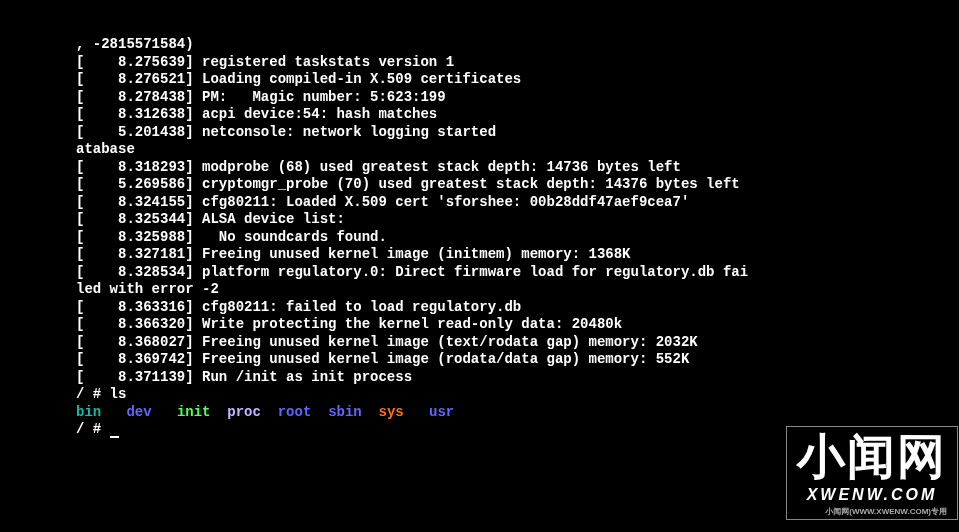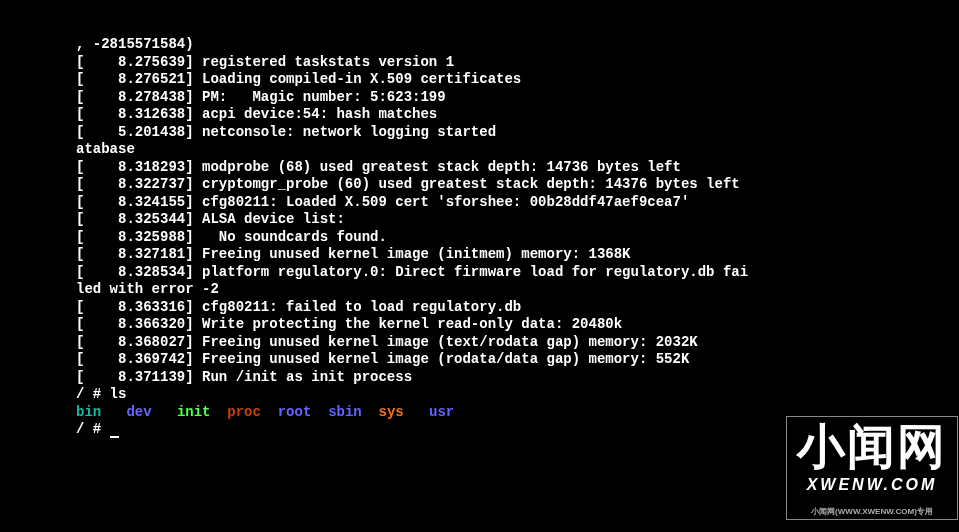--- a/index.html
+++ b/index.html
@@ -26,21 +26,21 @@
     .prompt-sym {
       color: #ffffff;
     }
     .cmd {
       color: #ffffff;
       margin-top: 39px;
     }
     .ls-bin { color: #14b8a6; }
     .ls-dev { color: #6464ff; }
     .ls-init { color: #55ff55; }
-    .ls-proc { color: #c2410c; }
+    .ls-proc { color: #c4b5fd; }
     .ls-root { color: #6464ff; }
     .ls-sbin { color: #6464ff; }
     .ls-sys { color: #f97316; }
     .ls-usr { color: #6464ff; }
     .cursor {
       display: inline-block;
       width: 9px;
       height: 2px;
       background: #ffffff;
       vertical-align: bottom;
@@ -69,38 +69,38 @@
       font-weight: bold;
       letter-spacing: 3px;
       color: #ffffff;
       margin-top: 4px;
       font-style: italic;
     }
     .watermark-sub {
       font-family: Arial, sans-serif;
       font-size: 8px;
       color: #aaa;
-      text-align: center;
-      margin-top: 12px;
+      text-align: right;
+      margin-top: 2px;
     }
   </style>
 </head>
 <body>
 
 <div>
   <div id="boot-container">
       <div class="line">, -2815571584)</div>
       <div class="line">[    8.275639] registered taskstats version 1</div>
       <div class="line">[    8.276521] Loading compiled-in X.509 certificates</div>
       <div class="line">[    8.278438] PM:   Magic number: 5:623:199</div>
       <div class="line">[    8.312638] acpi device:54: hash matches</div>
       <div class="line">[    5.201438] netconsole: network logging started</div>
       <div class="line">atabase</div>
       <div class="line">[    8.318293] modprobe (68) used greatest stack depth: 14736 bytes left</div>
-      <div class="line">[    8.322737] cryptomgr_probe (60) used greatest stack depth: 14376 bytes left</div>
+      <div class="line">[    5.269586] cryptomgr_probe (70) used greatest stack depth: 14376 bytes left</div>
       <div class="line">[    8.324155] cfg80211: Loaded X.509 cert 'sforshee: 00b28ddf47aef9cea7'</div>
       <div class="line">[    8.325344] ALSA device list:</div>
       <div class="line">[    8.325988]   No soundcards found.</div>
       <div class="line">[    8.327181] Freeing unused kernel image (initmem) memory: 1368K</div>
       <div class="line">[    8.328534] platform regulatory.0: Direct firmware load for regulatory.db fai</div>
       <div class="line">led with error -2</div>
       <div class="line">[    8.363316] cfg80211: failed to load regulatory.db</div>
       <div class="line">[    8.366320] Write protecting the kernel read-only data: 20480k</div>
       <div class="line">[    8.368027] Freeing unused kernel image (text/rodata gap) memory: 2032K</div>
       <div class="line">[    8.369742] Freeing unused kernel image (rodata/data gap) memory: 552K</div>

